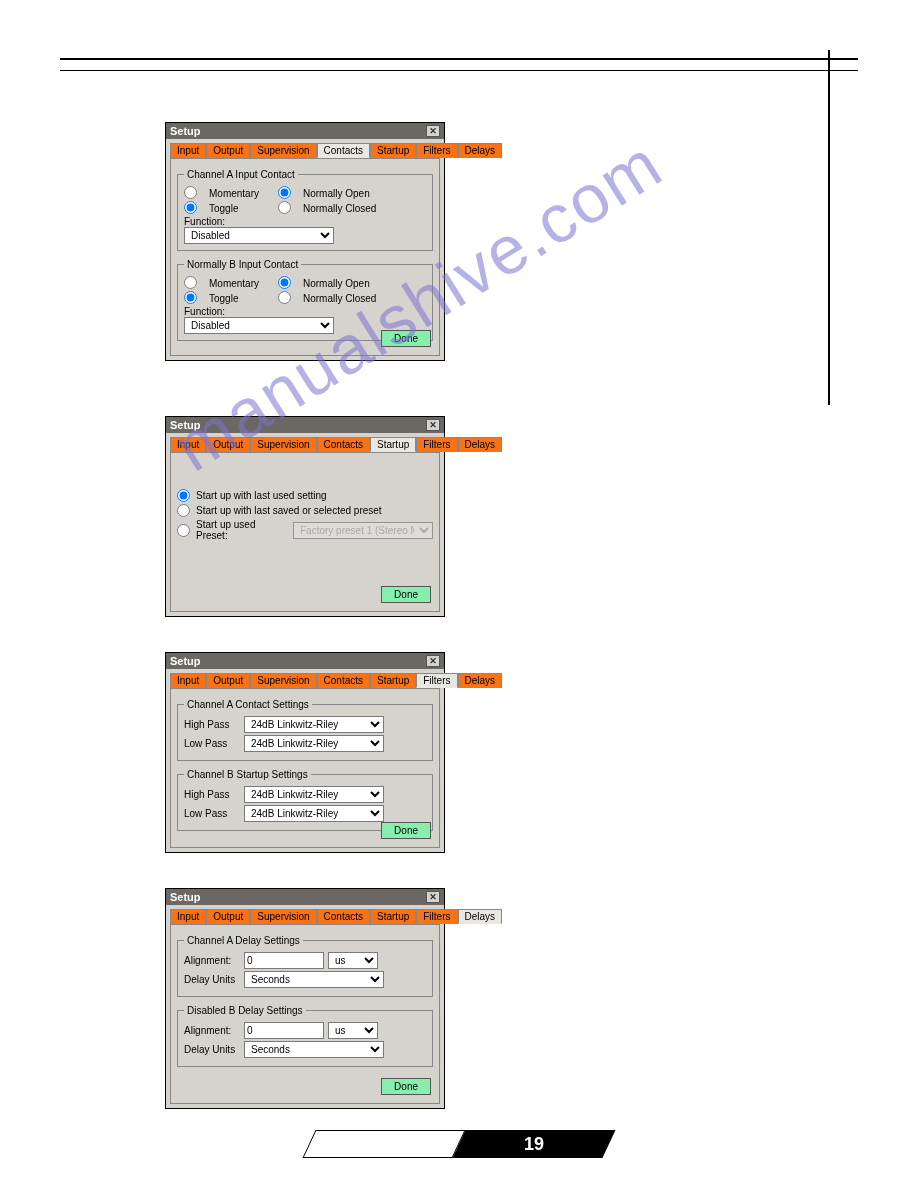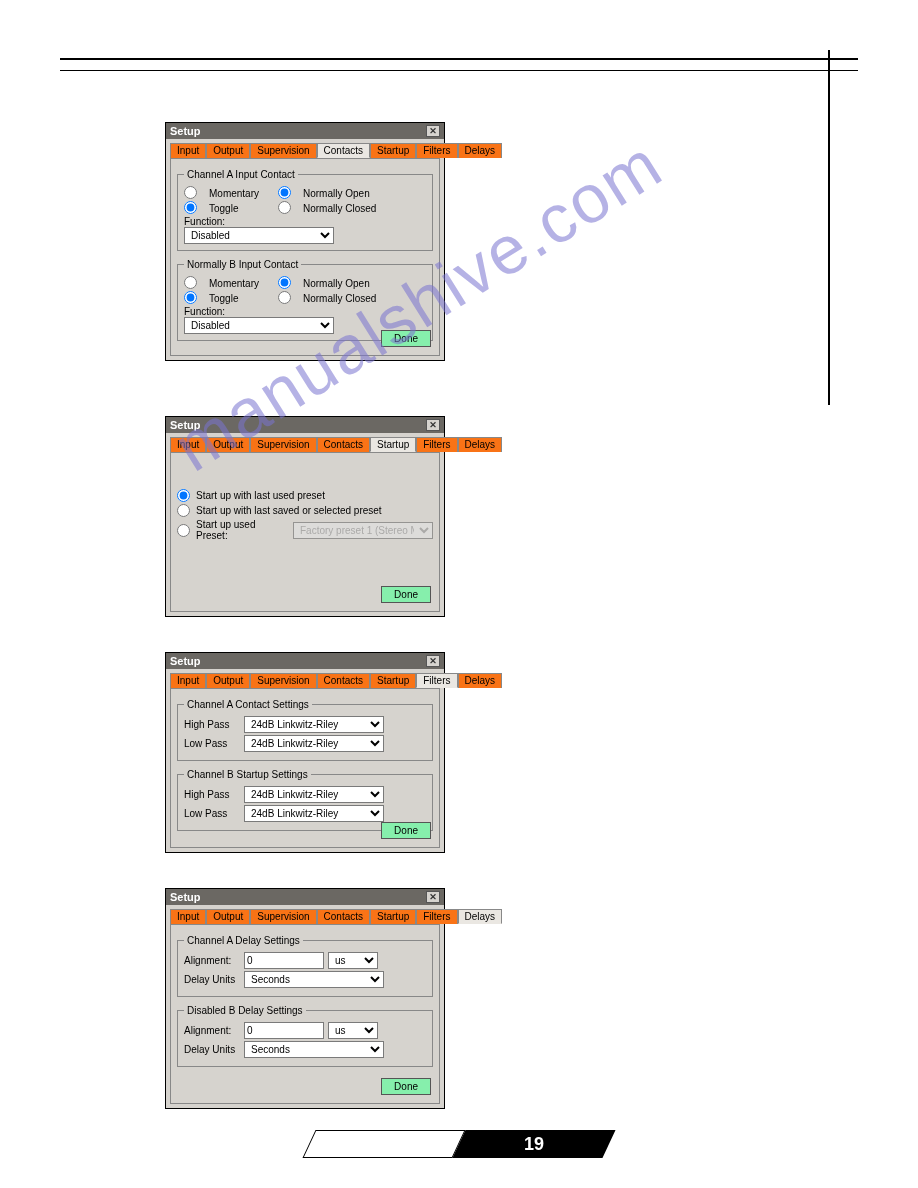--- a/index.html
+++ b/index.html
@@ -244,21 +244,21 @@
       <div class="tab">Output</div>
       <div class="tab">Supervision</div>
       <div class="tab">Contacts</div>
       <div class="tab active">Startup</div>
       <div class="tab">Filters</div>
       <div class="tab">Delays</div>
     </div>
     <div class="tabbody" style="min-height:160px; padding-top:34px;">
       <div class="row">
           <input type="radio" checked="" style="">
-          <span class="lbl">Start up with last used preset</span>
+          <span class="lbl">Start up with last used setting</span>
         </div>
       <div class="row">
           <input type="radio" style="">
           <span class="lbl">Start up with last saved or selected preset</span>
         </div>
       <div class="row">
         <input type="radio" style="">
         <span class="lbl">Start up used Preset:</span>
         <select disabled="" style="width:140px; color:#999; background:#e0e0e0;"><option>Factory preset 1 (Stereo Mode)</option></select>
       </div>

